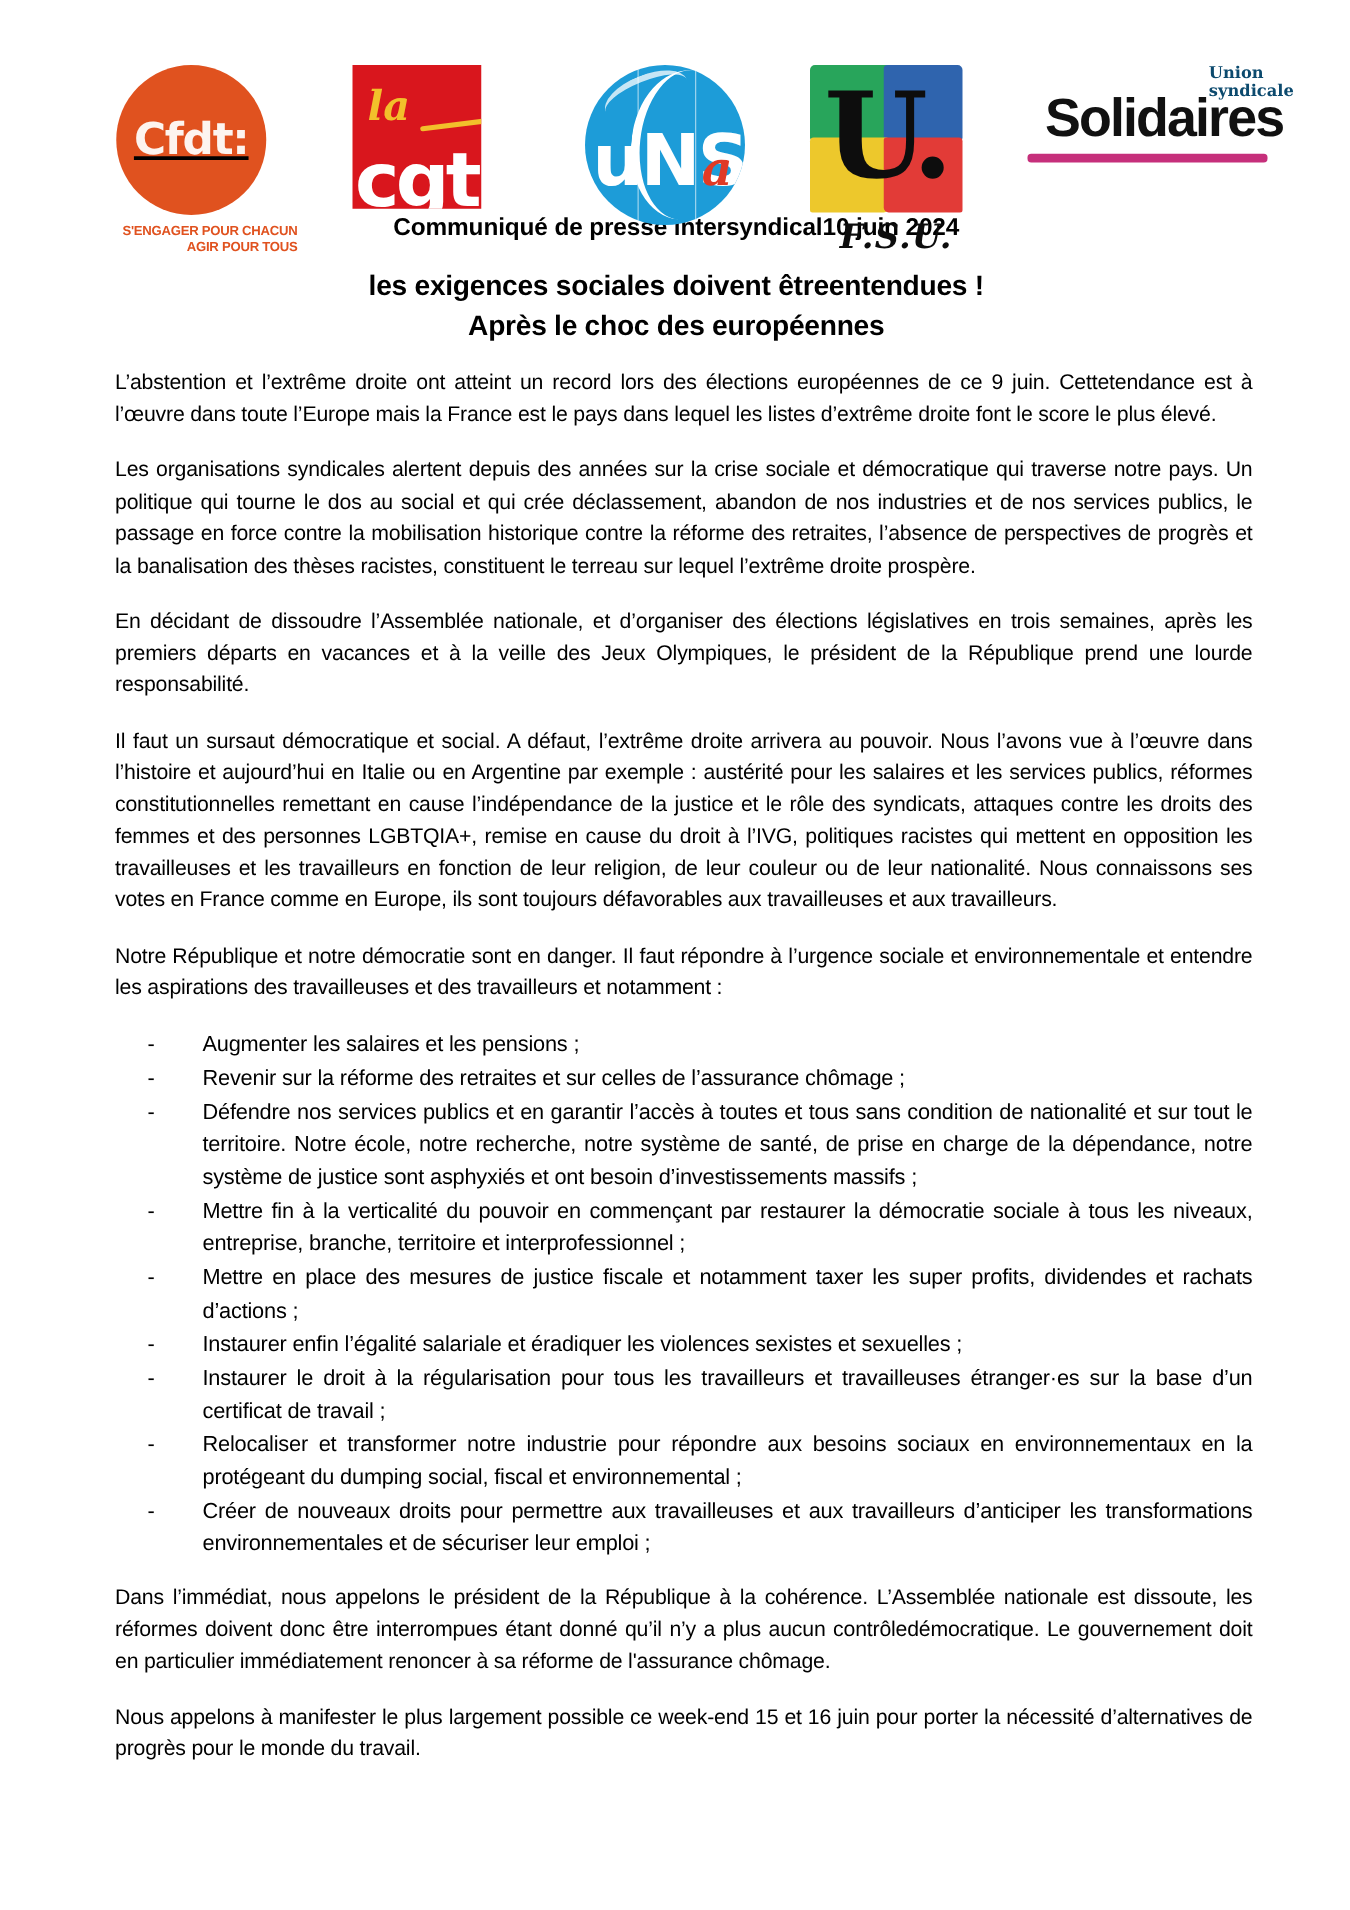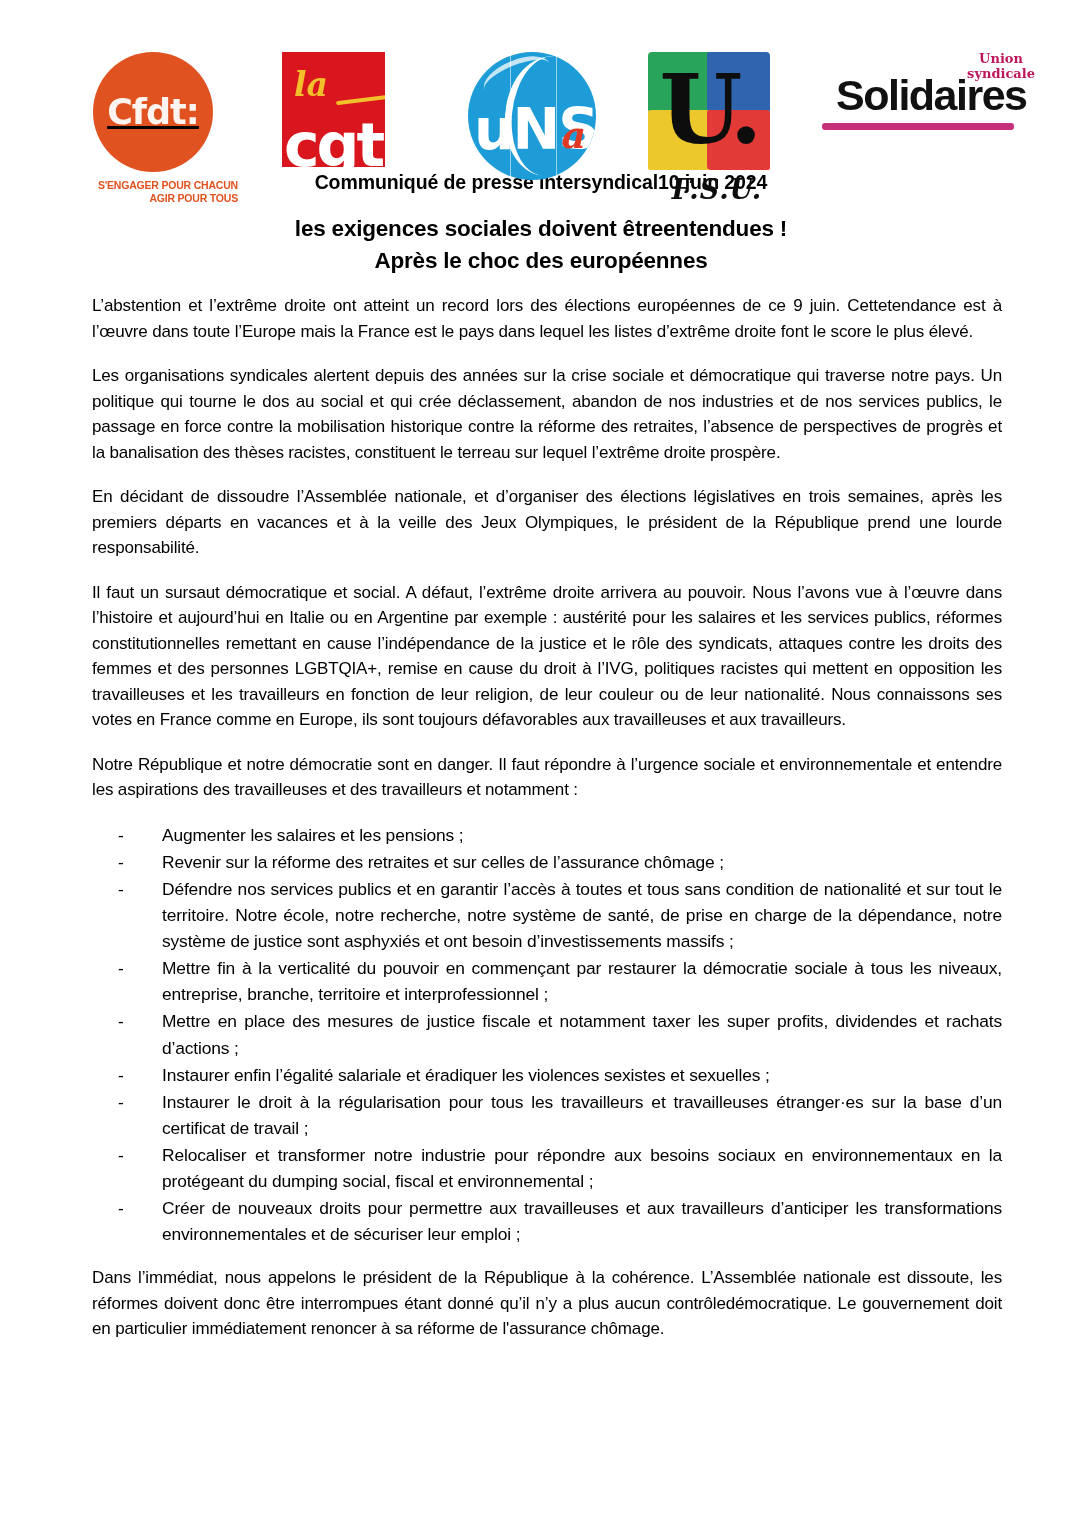--- a/index.html
+++ b/index.html
@@ -184,26 +184,26 @@
     font-weight: bold;
     font-size: 43px;
     line-height: 1;
     color: #111;
     letter-spacing: -1.5px;
     margin-left: 14px;
   }
   .sol-union {
     position: absolute;
     right: 2px; top: -22px;
-    text-align: center;
+    text-align: left;
     font-family: "DejaVu Serif", serif;
     font-weight: bold;
     font-size: 13px;
     line-height: 1.12;
-    color: #be185d;
+    color: #0c4a6e;
   }
   .sol-underline {
     margin-top: 3px;
     height: 7px;
     width: 192px;
     background: #C62F7B;
     border-radius: 3px;
   }
 
   
@@ -336,15 +336,16 @@
       <li><span class="dash">-</span><span>Défendre nos services publics et en garantir l’accès à toutes et tous sans condition de nationalité et sur tout le territoire. Notre école, notre recherche, notre système de santé, de prise en charge de la dépendance, notre système de justice sont asphyxiés et ont besoin d’investissements massifs ;</span></li>
       <li><span class="dash">-</span><span>Mettre fin à la verticalité du pouvoir en commençant par restaurer la démocratie sociale à tous les niveaux, entreprise, branche, territoire et interprofessionnel ;</span></li>
       <li><span class="dash">-</span><span>Mettre en place des mesures de justice fiscale et notamment taxer les super profits, dividendes et rachats d’actions ;</span></li>
       <li><span class="dash">-</span><span>Instaurer enfin l’égalité salariale et éradiquer les violences sexistes et sexuelles ;</span></li>
       <li><span class="dash">-</span><span>Instaurer le droit à la régularisation pour tous les travailleurs et travailleuses étranger·es sur la base d’un certificat de travail ;</span></li>
       <li><span class="dash">-</span><span>Relocaliser et transformer notre industrie pour répondre aux besoins sociaux en environnementaux en la protégeant du dumping social, fiscal et environnemental ;</span></li>
       <li><span class="dash">-</span><span>Créer de nouveaux droits pour permettre aux travailleuses et aux travailleurs d’anticiper les transformations environnementales et de sécuriser leur emploi ;</span></li>
     </ul>
 
     <p class="body-par">Dans l’immédiat, nous appelons le président de la République à la cohérence. L’Assemblée nationale est dissoute, les réformes doivent donc être interrompues étant donné qu’il n’y a plus aucun contrôledémocratique. Le gouvernement doit en particulier immédiatement renoncer à sa réforme de l'assurance chômage.</p>
+    <p class="body-par">Nous appelons à manifester le plus largement possible ce week-end 15 et 16 juin pour porter la nécessité d’alternatives de progrès pour le monde du travail.</p>
 
   </div>
 </div>
 
 </body></html>

